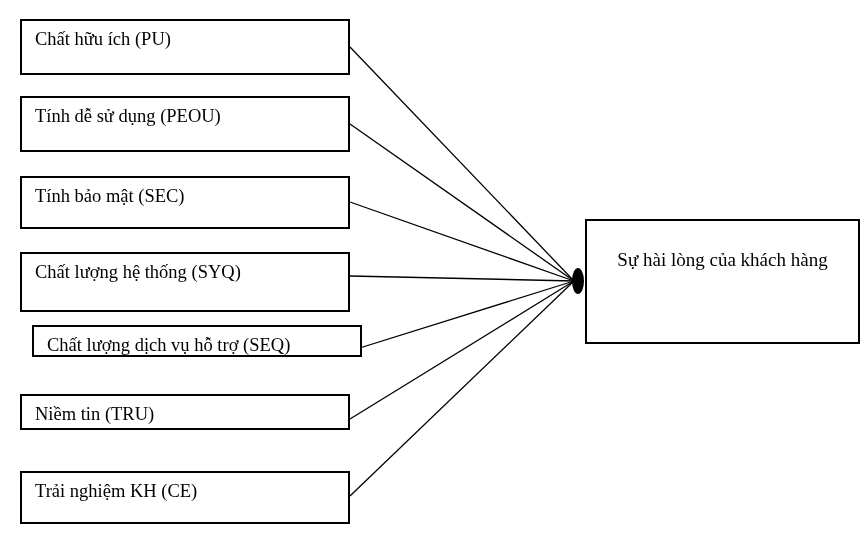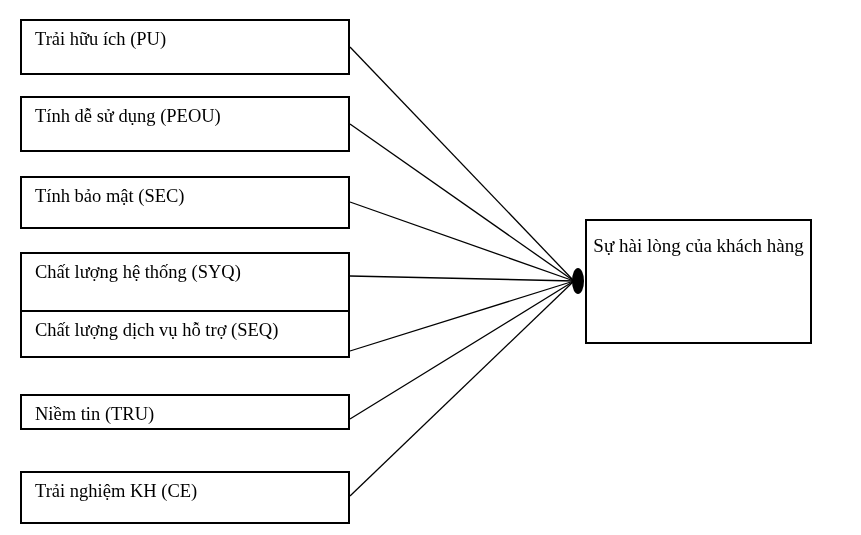--- a/index.html
+++ b/index.html
@@ -33,52 +33,52 @@
     left: 20px;
     width: 330px;
     padding: 7px 6px 0 13px;
     font-size: 18.5px;
     line-height: 1.25;
   }
   .b1 { top: 19px;  height: 56px; }
   .b2 { top: 96px;  height: 56px; }
   .b3 { top: 176px; height: 53px; }
   .b4 { top: 252px; height: 60px; }
-  .b5 { top: 310px; height: 48px; }
+  .b5 { top: 325px; height: 32px; margin-left: 12px; }
   .b6 { top: 394px; height: 36px; }
   .b7 { top: 471px; height: 53px; }
   .right-box {
     left: 585px;
     top: 219px;
-    width: 227px;
+    width: 275px;
     height: 125px;
     font-size: 19px;
     line-height: 1.4;
     text-align: center;
-    padding-top: 12px;
+    padding-top: 26px;
   }
 </style>
 </head>
 <body>
 
 <div class="canvas">
 
   <svg class="connectors" viewBox="0 0 861 535" xmlns="http://www.w3.org/2000/svg">
     <line x1="350" y1="47" x2="574" y2="281" stroke="#000000" stroke-width="1.3"></line>
     <line x1="350" y1="124" x2="574" y2="281" stroke="#000000" stroke-width="1.3"></line>
     <line x1="350" y1="202" x2="574" y2="281" stroke="#000000" stroke-width="1.3"></line>
     <line x1="350" y1="276" x2="574" y2="281" stroke="#000000" stroke-width="1.6"></line>
     <line x1="350" y1="351" x2="574" y2="281" stroke="#000000" stroke-width="1.3"></line>
     <line x1="350" y1="419" x2="574" y2="281" stroke="#000000" stroke-width="1.3"></line>
     <line x1="350" y1="496" x2="574" y2="281" stroke="#000000" stroke-width="1.3"></line>
     <ellipse cx="578" cy="281" rx="6" ry="13" fill="#000000"></ellipse>
   </svg>
 
   <div class="box left-box b1">
-    <span>Trải hữu ích (PU)</span>
+    <span>Chất hữu ích (PU)</span>
   </div>
 
   <div class="box left-box b2">
     <span>Tính dễ sử dụng (PEOU)</span>
   </div>
 
   <div class="box left-box b3">
     <span>Tính bảo mật (SEC)</span>
   </div>
 

